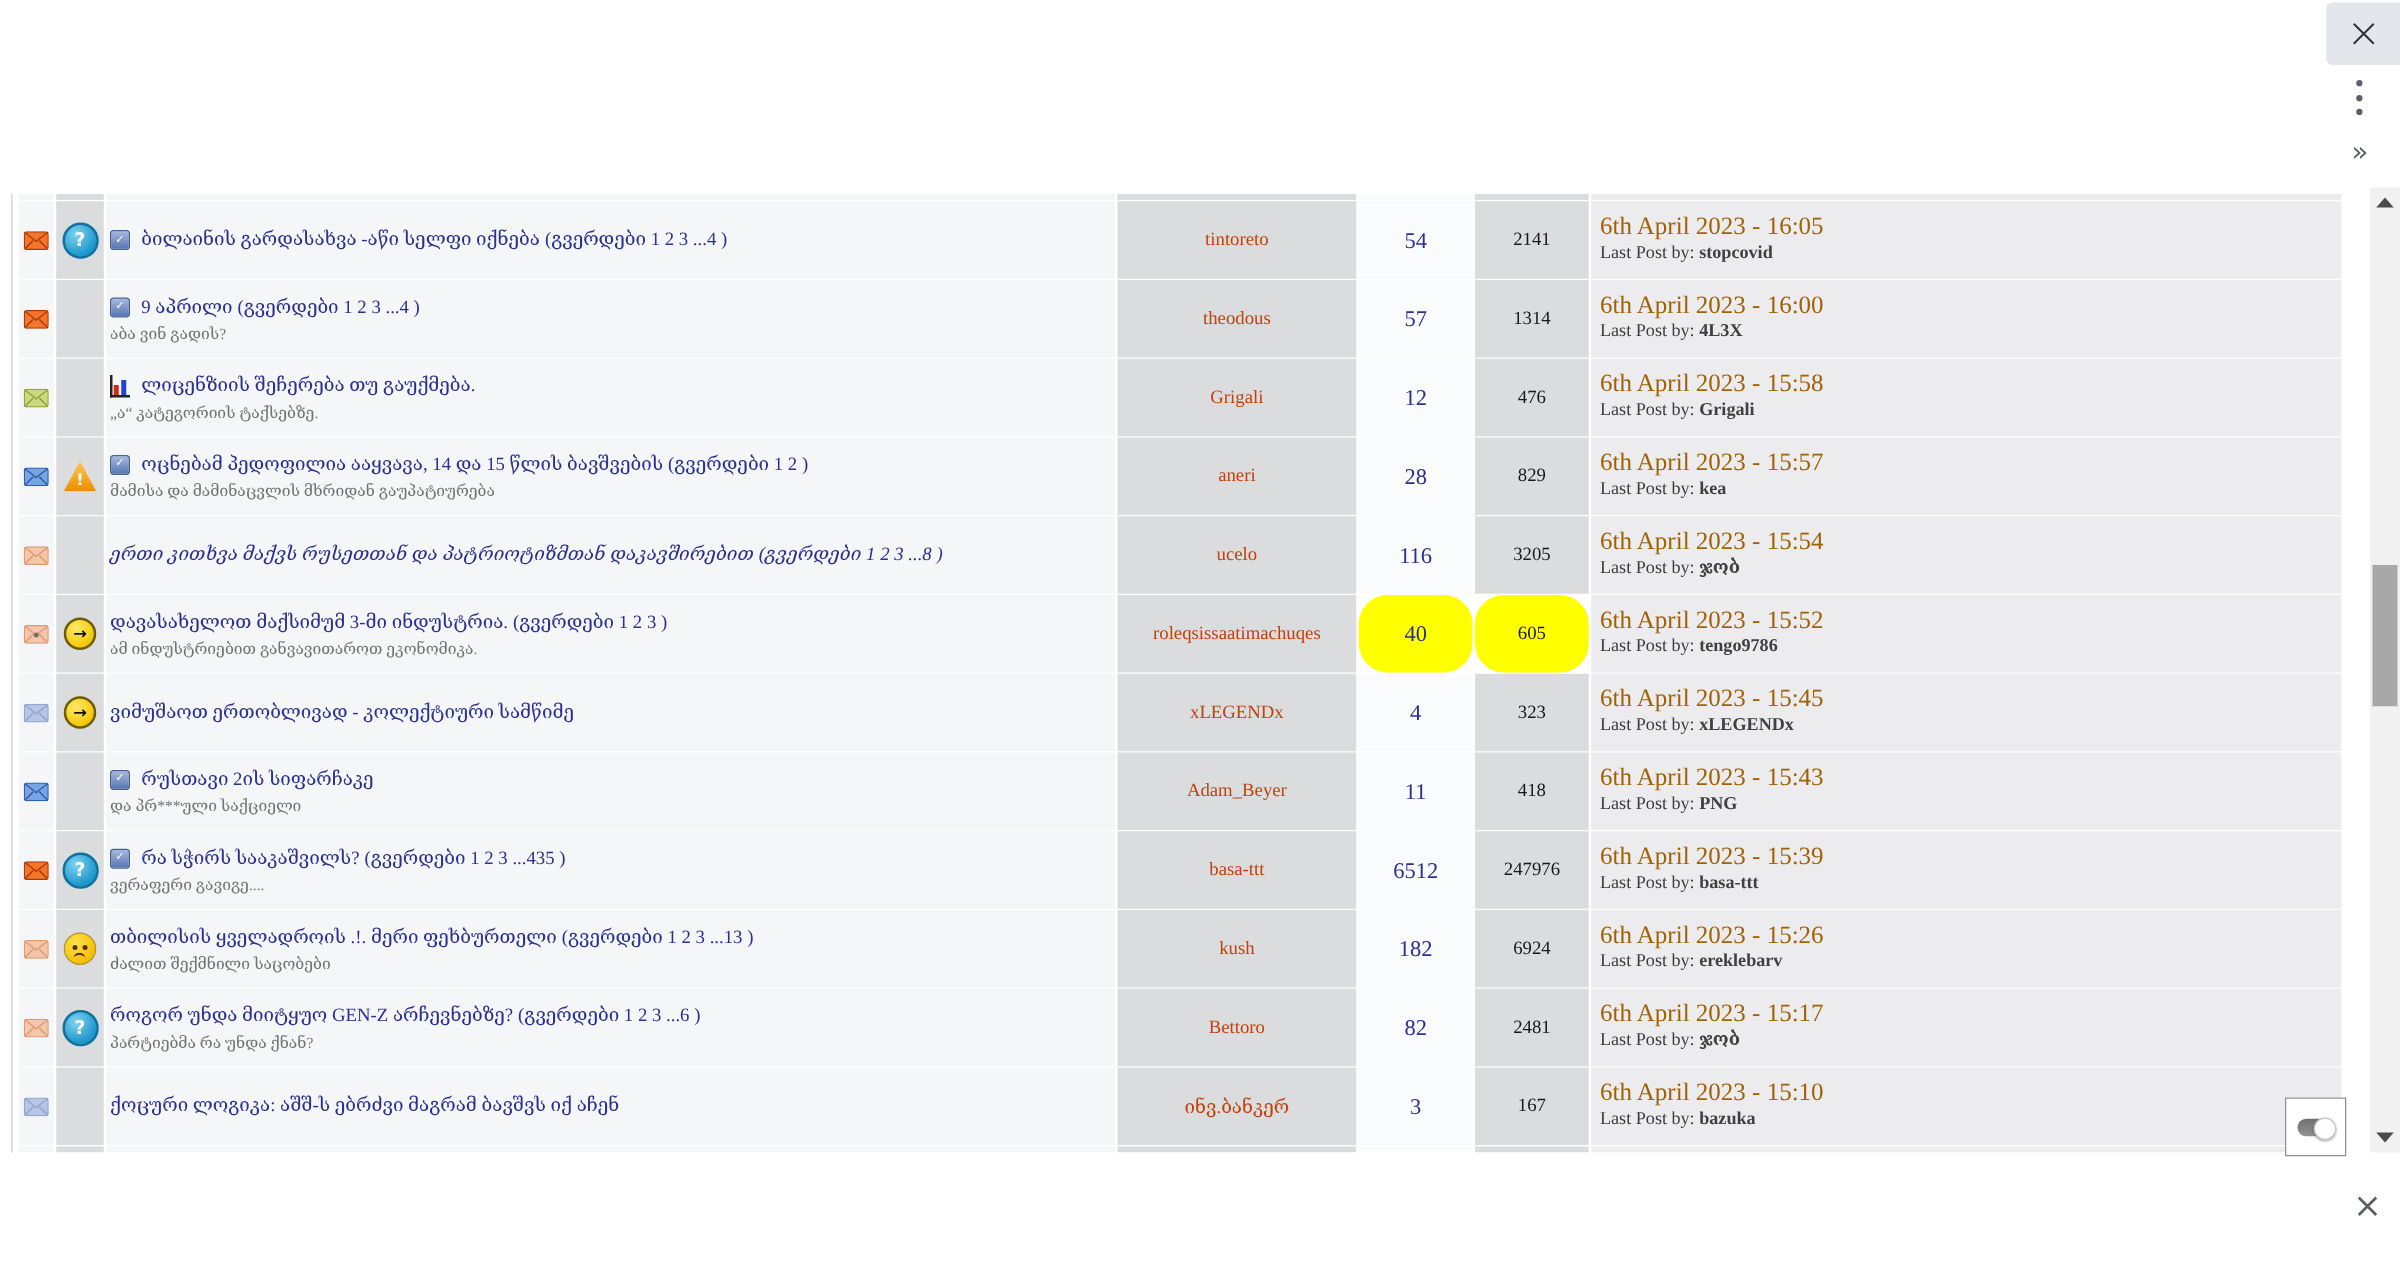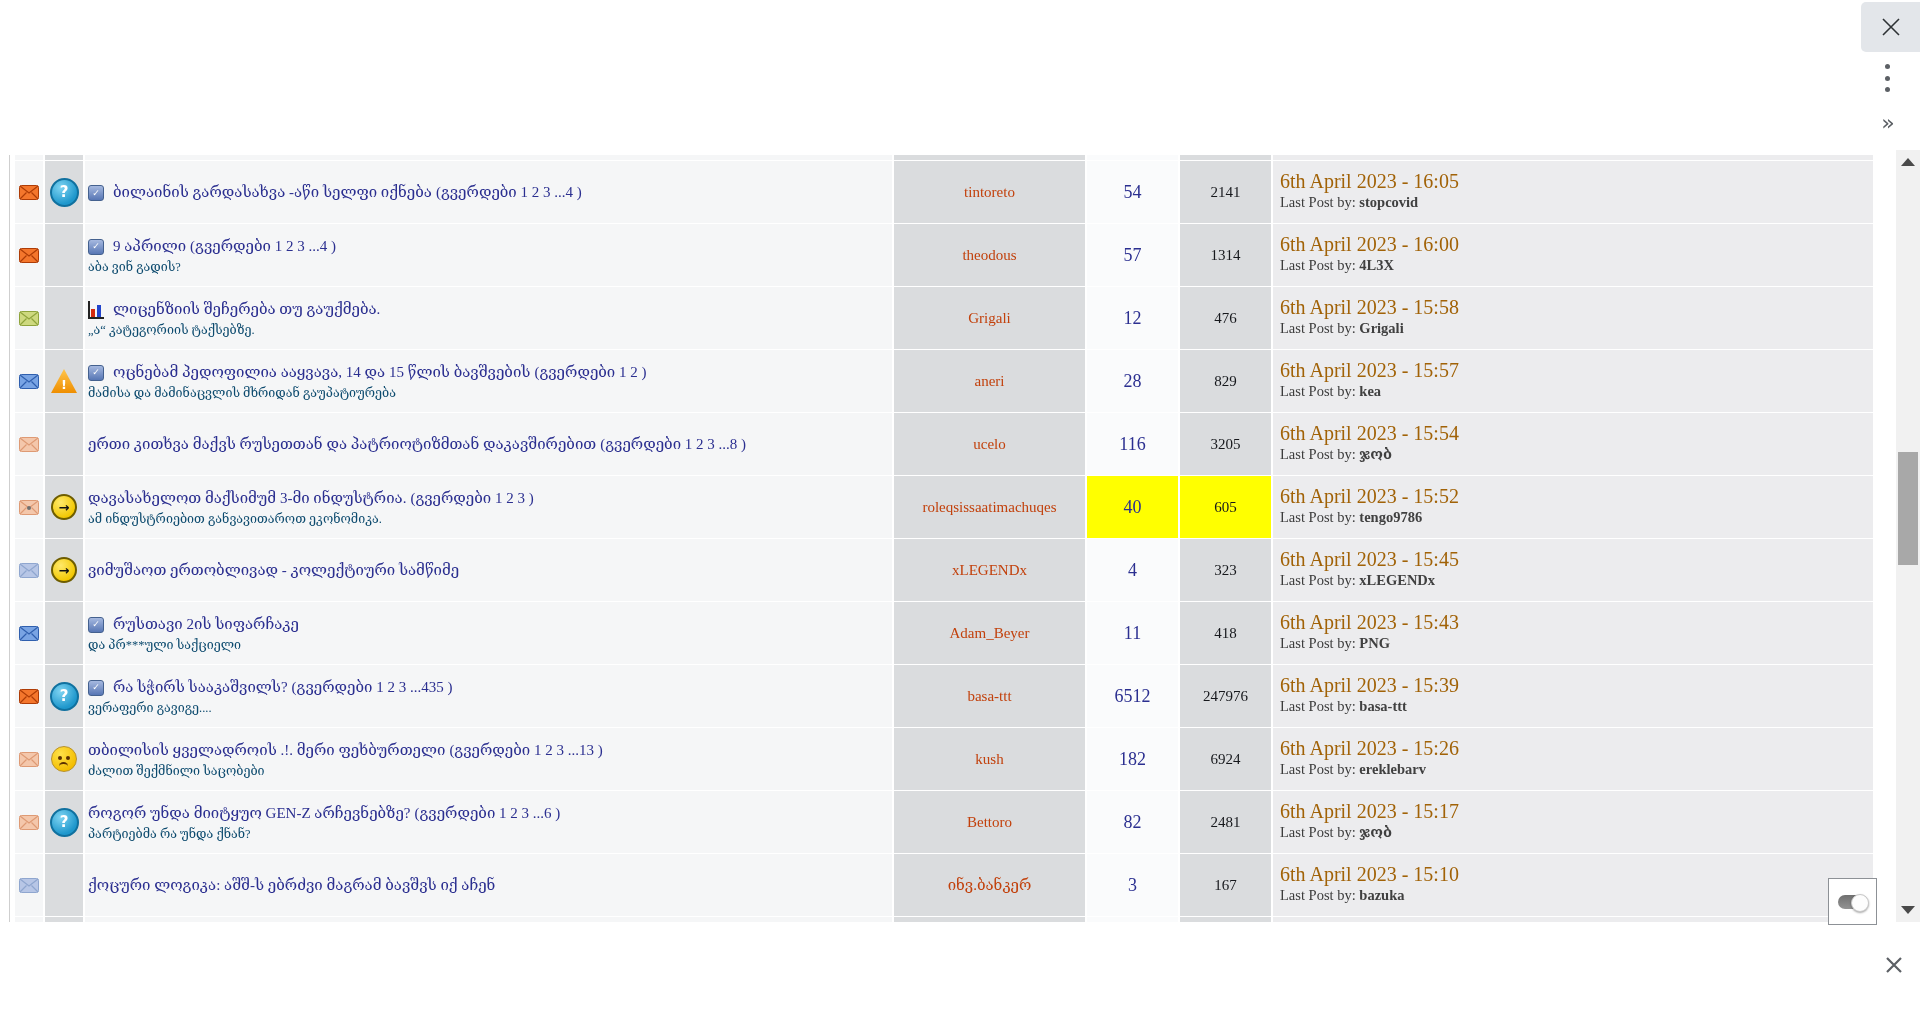--- a/index.html
+++ b/index.html
@@ -16,27 +16,27 @@
   .row{height:62px;}
   .sliver{height:5px;overflow:hidden;}
   .cell{overflow:hidden;}
   .c-env{background:#f5f6f7;display:flex;align-items:center;justify-content:center;}
   .c-status{background:#dadcde;display:flex;align-items:center;justify-content:center;}
   .c-title{background:#f5f6f7;display:flex;flex-direction:column;justify-content:center;padding-left:3px;}
   .c-author{background:#dadcde;display:flex;align-items:center;justify-content:center;}
   .c-replies{background:#fafbfc;display:flex;align-items:center;justify-content:center;}
   .c-views{background:#dadcde;display:flex;align-items:center;justify-content:center;}
   .c-last{background:#ececee;display:flex;flex-direction:column;justify-content:center;padding-left:7px;}
-  .cell.hl{background:#ffff00;}
+  .cell.hl{background:#ffff00;border-radius:23px;}
 
   a{text-decoration:none;}
   .title,.pages{color:#2b2f90;font-size:15px;}
   .title-line{line-height:21px;}
-  .title-line.wrap{max-width:735px;}
-  .desc{color:#0c4a6e;font-size:12.5px;line-height:17px;margin-top:2px;}
+  .title-line.wrap{max-width:735px;font-style:italic;}
+  .desc{color:#737373;font-size:12.5px;line-height:17px;margin-top:2px;}
   .author{color:#c2410c;font-size:15px;}
   .replies-num{color:#2b2f90;font-size:18px;}
   .views-num{color:#16181c;font-size:15px;}
   .date{color:#a16207;font-size:20px;line-height:21px;}
   .lastby{color:#3c3c3c;font-size:14.5px;line-height:21px;}
   .lastuser{color:#404040;font-weight:bold;font-size:14.5px;}
 
   
   .env{position:relative;display:inline-flex;width:20px;height:15px;}
   .env svg rect{fill:var(--f);stroke:var(--s);stroke-width:1;}

